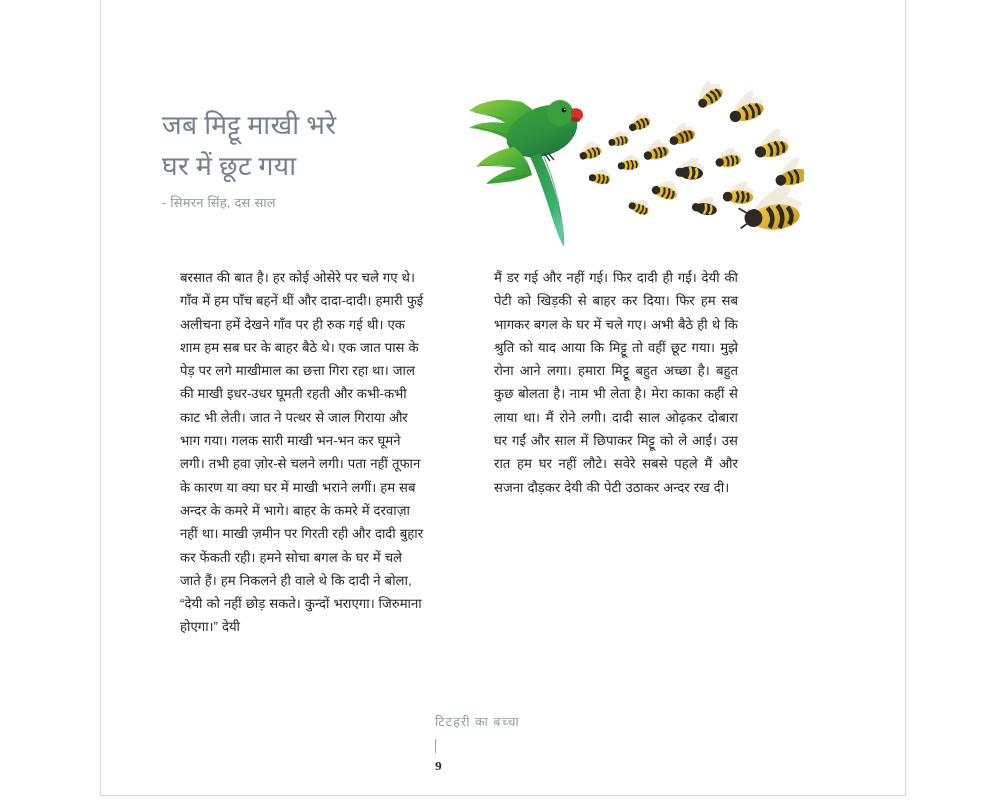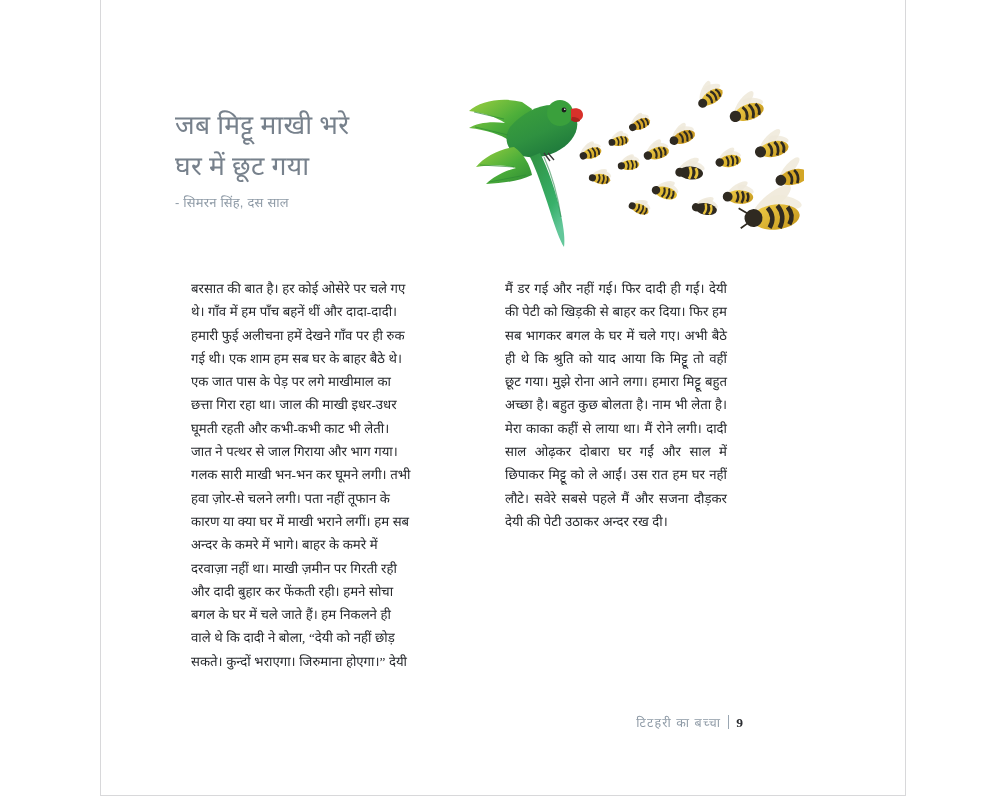--- a/index.html
+++ b/index.html
@@ -72,41 +72,41 @@
     top: 261px;
     width: 568px;
     display: flex;
     flex-direction: row;
     gap: 60px;
   }
   .text-column {
     width: 254px;
   }
   .body-par {
-    margin: 16px;
-    font-family: Liberation Serif, serif;
+    margin: 5px;
+    font-family: Liberation Sans, sans-serif;
     font-size: 13.2px;
     line-height: 23.3px;
     color: #26282c;
     text-align: justify;
     text-justify: inter-word;
     word-spacing: 0.3px;
   }
   .body-par + .body-par { margin-top: 23px; }
   .body-par:last-child { text-align: left; }
   .col-right .body-par.last-flow { text-align: justify; }
 
   
   #page-footer {
     position: absolute;
     left: 434px;
     top: 714px;
     width: 308px;
     display: flex;
-    flex-direction: row;
+    flex-direction: column;
     align-items: baseline;
     justify-content: flex-end;
     gap: 7px;
   }
   .footer-chapter {
     font-family: "Liberation Serif", serif;
     font-size: 12.5px;
     color: #8e9aa6;
     letter-spacing: 1.2px;
   }
@@ -123,21 +123,21 @@
     font-size: 13.5px;
     font-weight: 700;
     color: #2b2d31;
   }
 </style>
 </head>
 <body>
 
 <div id="page-sheet">
 
-  <div id="masthead" style="left:74px; top:110px;">
+  <div id="masthead" style="left:61px; top:110px;">
     <h1 class="article-title">जब मिट्टू माखी भरे
 घर में छूट गया</h1>
     <div class="article-byline">- सिमरन सिंह, दस साल</div>
   </div>
 
   <div id="illustration" style="left:343px; top:62px;">
     <svg viewBox="0 0 360 195" xmlns="http://www.w3.org/2000/svg">
       <defs>
         <linearGradient id="gWing" x1="0" y1="0" x2="1" y2="1">
           <stop offset="0%" stop-color="#9ccf3f"></stop>

